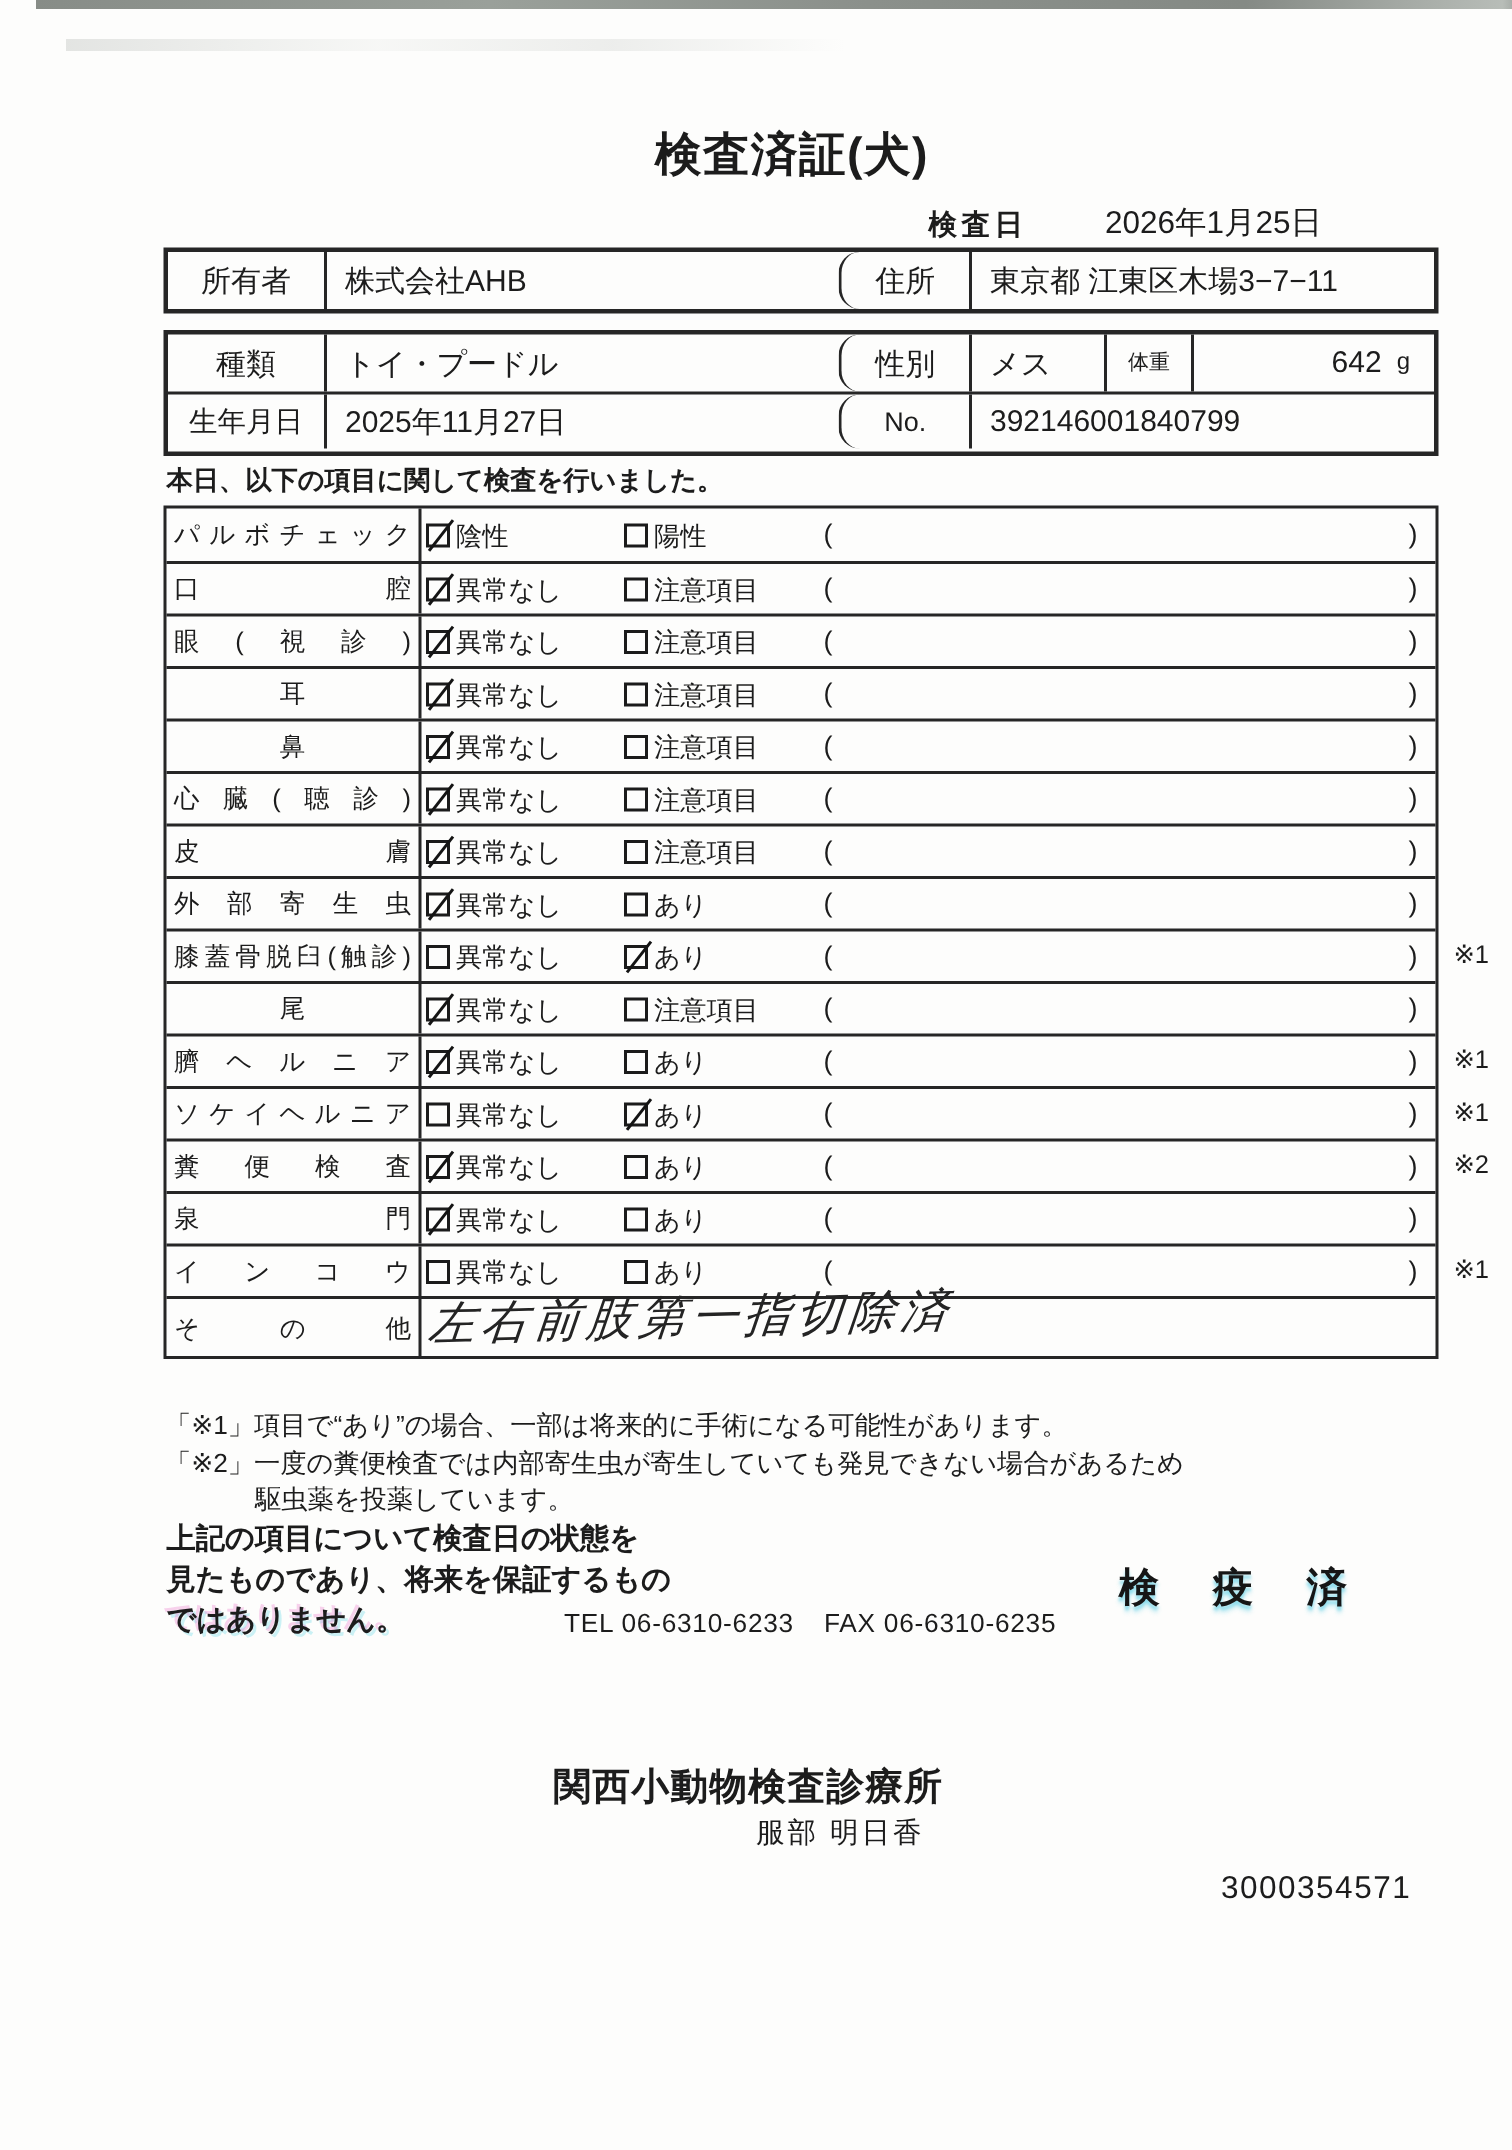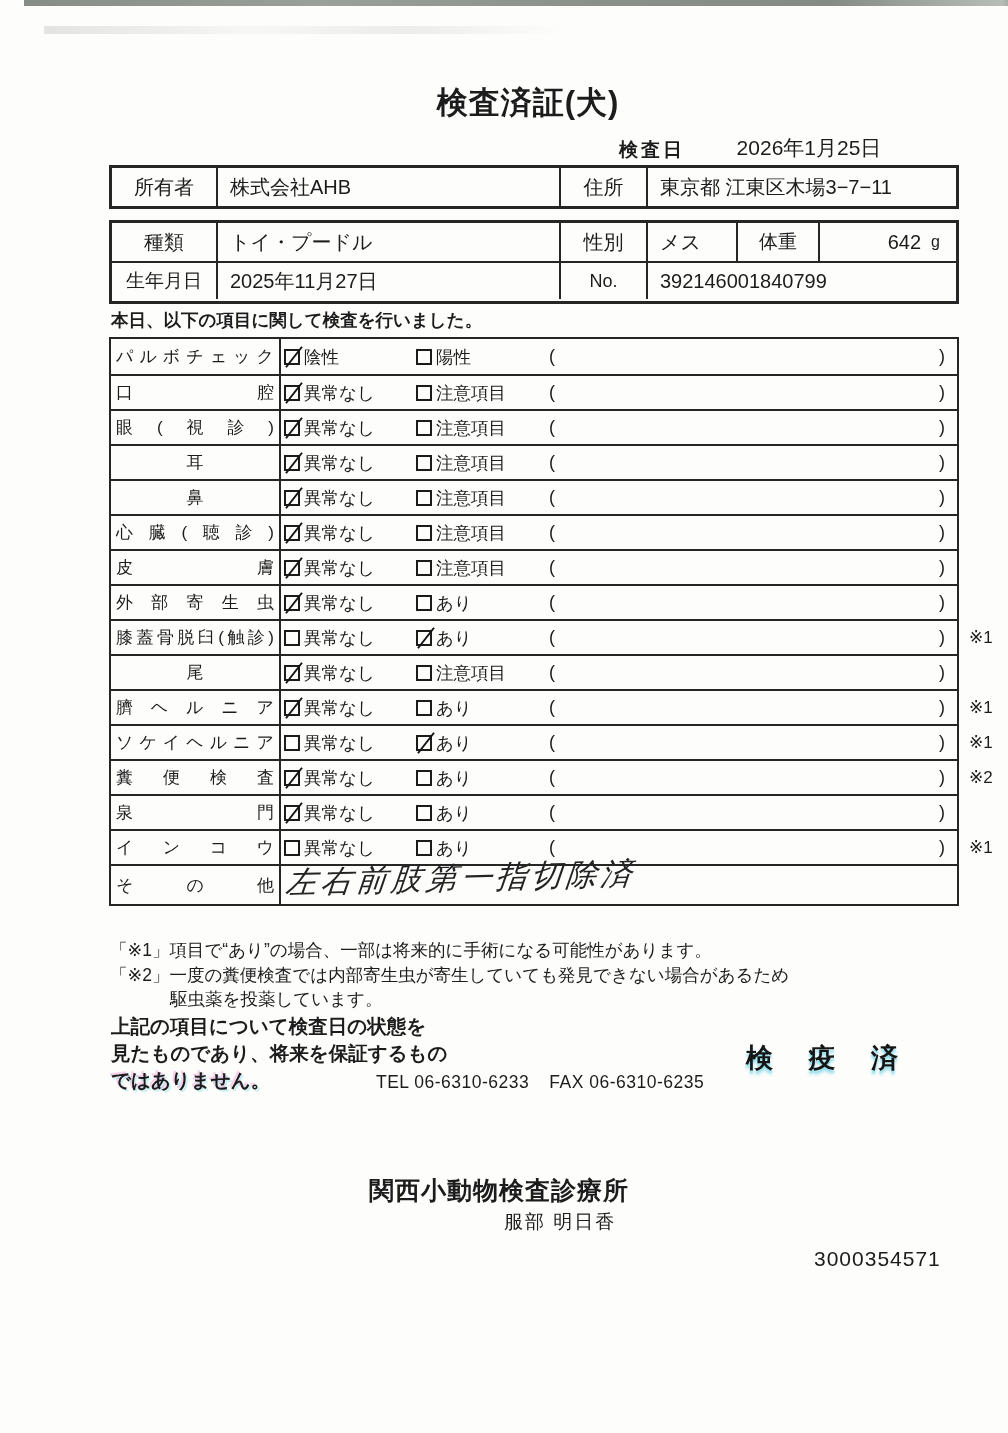--- a/index.html
+++ b/index.html
@@ -23,24 +23,24 @@
   .hrow{display:flex;height:38px;box-sizing:border-box;}
   .hrow + .hrow{border-top:2px solid #262626;}
   .hcell{display:flex;align-items:center;box-sizing:border-box;font-size:20px;white-space:nowrap;overflow:visible;}
   .hcell.lbl{justify-content:center;}
   .hcell.val{padding-left:12px;}
   .bl{border-left:2px solid #262626;}
   .t1{top:165px;height:44px;}
   .t2{top:220px;height:84px;}
   .w-keylg{width:104px;}
   .w-val1{width:343px;}
-  .w-key2{width:87px;}
+  .w-key2{width:87px;border-radius:14px;}
   .w-val2{flex:1;}
   .w-sexval{width:90px;}
-  .w-wkey{width:82px;font-size:19px;}
+  .w-wkey{width:58px;font-size:14px;}
   .w-wval{flex:1;justify-content:flex-end;padding-right:16px;}
   .unit{font-size:16px;margin-left:10px;}
   .latin{font-family:"Liberation Sans",sans-serif;}
   
   .intro{left:87px;top:308px;font-size:17.5px;font-weight:bold;}
   
   .ctable{left:85px;top:337px;width:850px;border:2px solid #262626;box-sizing:border-box;}
   .crow{position:relative;display:flex;height:35px;box-sizing:border-box;}
   .crow + .crow{border-top:2px solid #262626;}
   .crow.tall{height:40px;}

